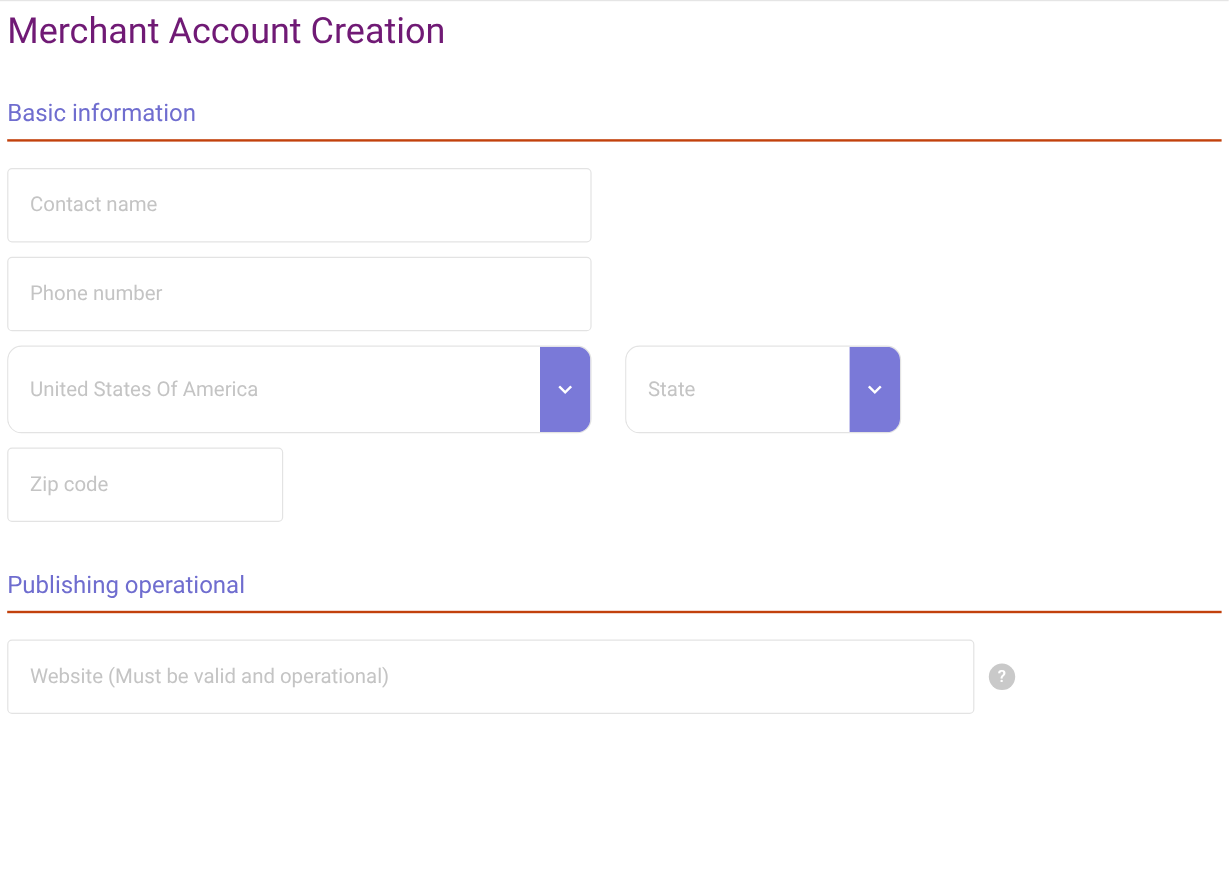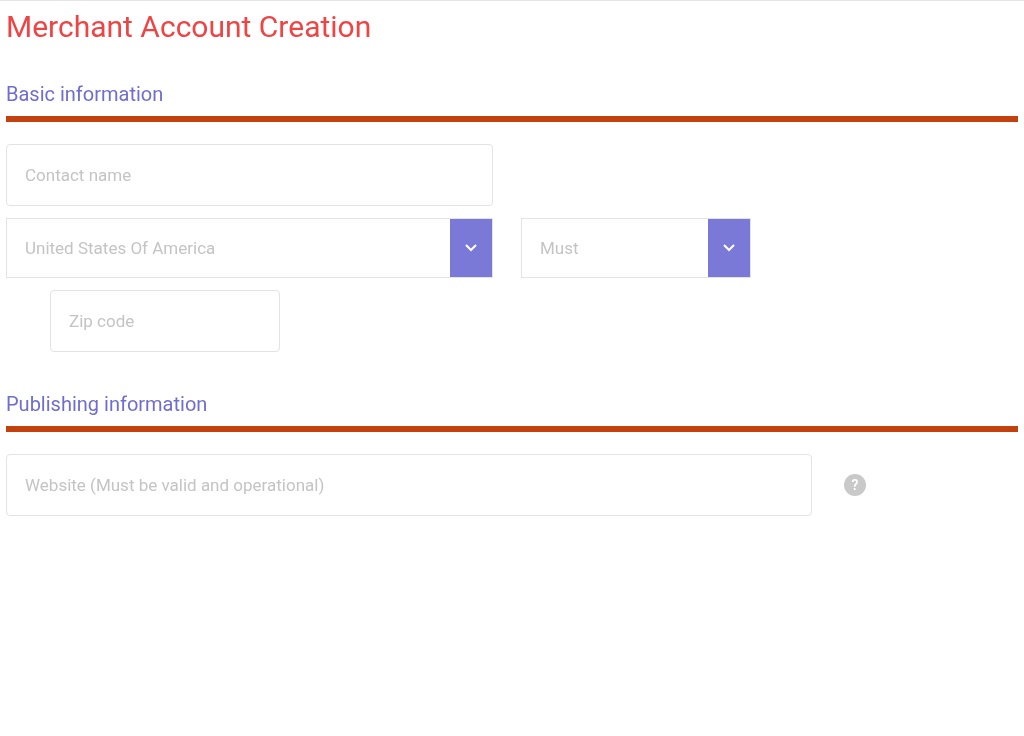--- a/index.html
+++ b/index.html
@@ -13,32 +13,32 @@
       padding: 0;
       width: 1024px;
     }
     .top-border {
       border-top: 1px solid #e5e5e5;
     }
     .container {
       padding: 0 6px;
     }
     .page-title {
-      color: #ef4444;
+      color: #701a75;
       font-size: 30px;
       font-weight: 400;
       margin-top: 8px;
       margin-bottom: 38px;
     }
     .section-title {
       color: #6f6dcf;
       font-size: 20px;
       font-weight: 400;
       padding-bottom: 10px;
-      border-bottom: 6px solid #c2410c;
+      border-bottom: 2px solid #c2410c;
       margin-bottom: 22px;
     }
     .form-row {
       display: flex;
       gap: 28px;
       margin-bottom: 12px;
     }
     .form-row.half > * {
       flex: 0 0 487px;
     }
@@ -55,24 +55,24 @@
       outline: none;
       background: #fff;
       font-family: inherit;
     }
     .input-field::placeholder {
       color: #c4c4c4;
       font-weight: 400;
     }
     .select-wrap {
       position: relative;
-      height: 60px;
+      height: 73px;
       display: flex;
       border: 1px solid #e3e3e3;
-      border-radius: 0;
+      border-radius: 12px;
       overflow: hidden;
       background: #fff;
     }
     .select-display {
       flex: 1;
       display: flex;
       align-items: center;
       padding: 0 18px;
       font-size: 17px;
       color: #c4c4c4;
@@ -105,26 +105,25 @@
     .city-zip-row {
       display: flex;
       gap: 28px;
       margin-bottom: 40px;
     }
     .city-wrap {
       flex: 0 0 487px;
     }
     .zip-wrap {
       flex: 0 0 230px;
-      margin-left: 44px;
     }
     .website-row {
       display: flex;
       align-items: center;
-      gap: 32px;
+      gap: 12px;
     }
     .website-input-wrap {
       flex: 0 0 806px;
     }
     .help-icon {
       width: 22px;
       height: 22px;
       border-radius: 50%;
       background: #c9c9c9;
       color: #ffffff;
@@ -145,53 +144,56 @@
 <div class="top-border"></div>
 <div class="container">
   <h1 class="page-title">Merchant Account Creation</h1>
 
   <h2 class="section-title">Basic information</h2>
 
   <div class="form-row half">
     <input class="input-field" type="text" placeholder="Contact name" style="">
   </div>
 
+  <div class="form-row half">
+    <input class="input-field" type="text" placeholder="Phone number" style="">
+  </div>
 
 
 
   <div class="country-state-row">
     <div class="country-wrap">
       <div class="select-wrap">
         <div class="select-display">United States Of America</div>
         <div class="select-caret">
           <svg viewBox="0 0 12 8">
               <path d="M1 1 L6 6 L11 1" fill="none" stroke="#ffffff" stroke-width="2"></path>
             </svg>
         </div>
       </div>
     </div>
     <div class="state-wrap">
       <div class="select-wrap">
-        <div class="select-display">Must</div>
+        <div class="select-display">State</div>
         <div class="select-caret">
           <svg viewBox="0 0 12 8">
               <path d="M1 1 L6 6 L11 1" fill="none" stroke="#ffffff" stroke-width="2"></path>
             </svg>
         </div>
       </div>
     </div>
   </div>
 
   <div class="city-zip-row">
     <div class="zip-wrap">
       <input class="input-field" type="text" style="width: 100%;" placeholder="Zip code">
     </div>
   </div>
 
-  <h2 class="section-title">Publishing information</h2>
+  <h2 class="section-title">Publishing operational</h2>
 
   <div class="website-row">
     <div class="website-input-wrap">
       <input class="input-field" type="text" style="width: 100%;" placeholder="Website (Must be valid and operational)">
     </div>
     <div class="help-icon">?</div>
   </div>
 
   <div class="section-spacer"></div>
 </div>

